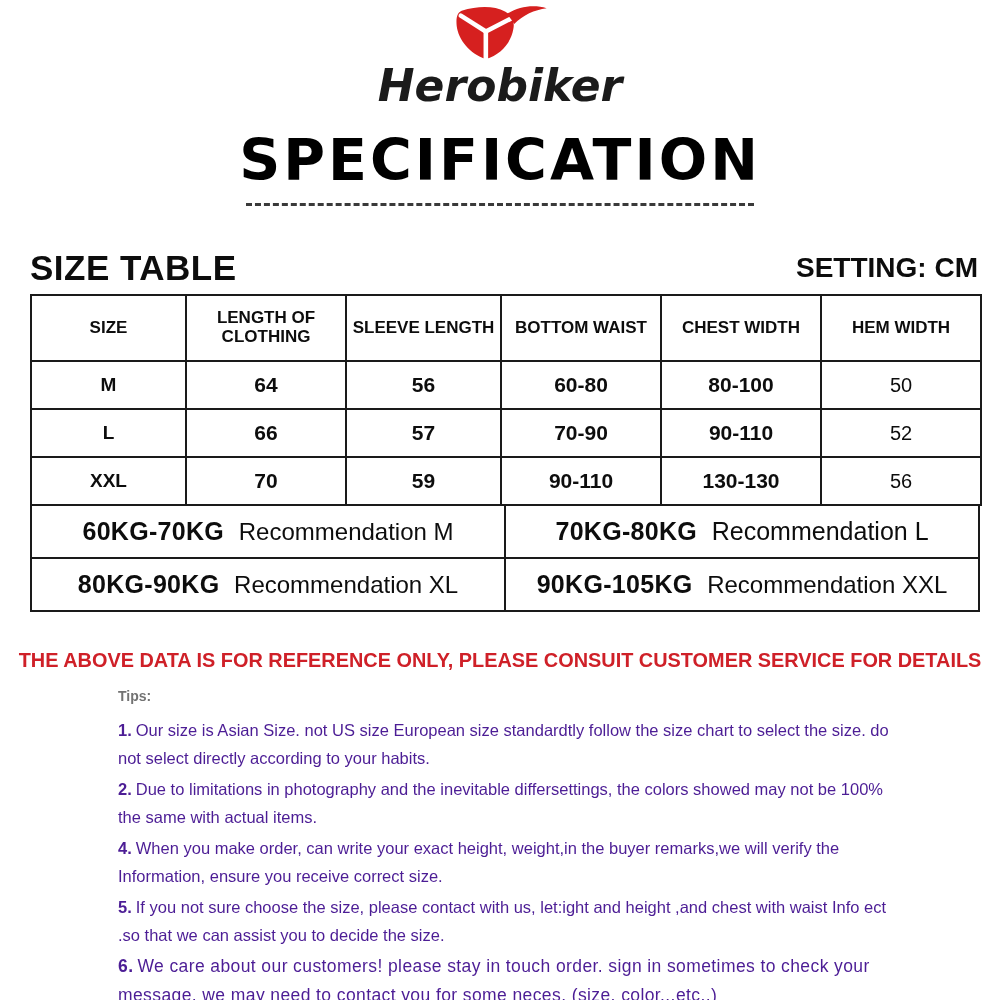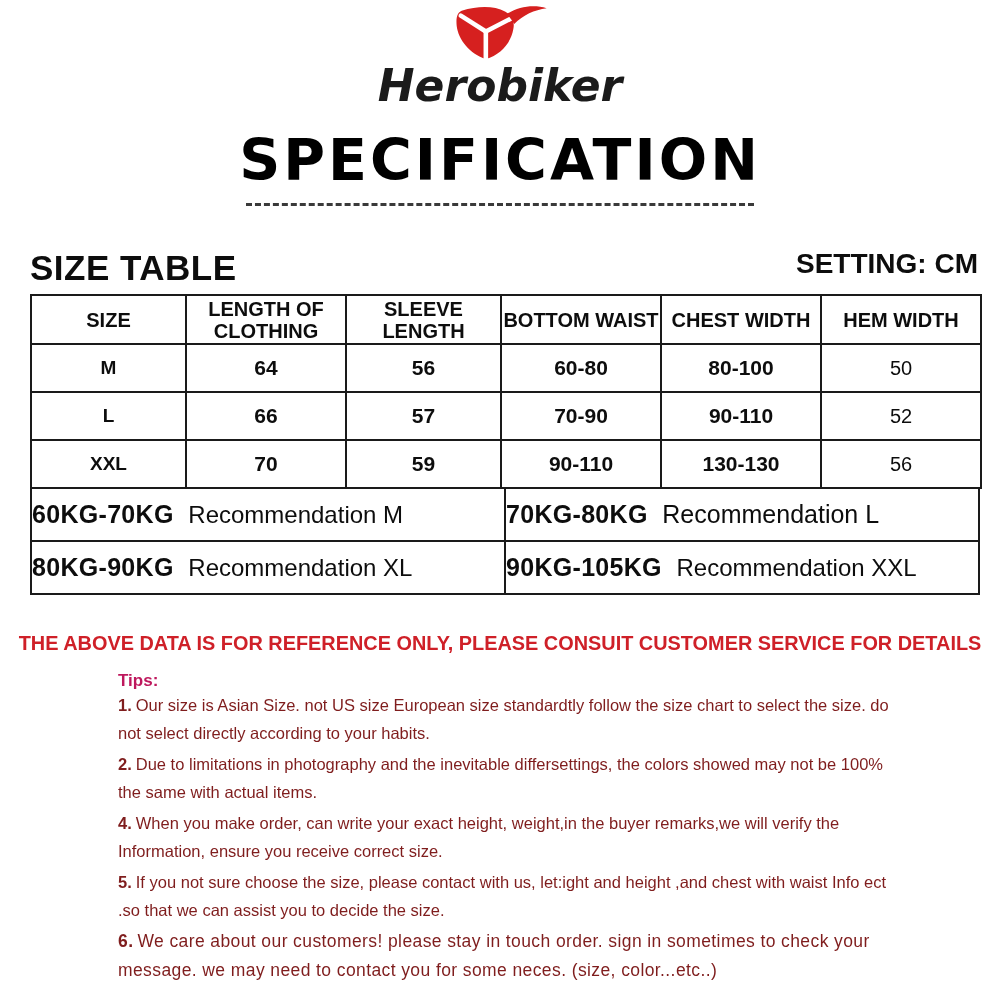--- a/index.html
+++ b/index.html
@@ -32,74 +32,74 @@
     color: #000;
     margin-top: 16px;
   }
   .dashed-rule {
     width: 508px; margin: 10px auto 0 auto;
     border-top: 3px dashed #3a3a3a;
   }
 
   
   .section-head {
-    display: flex; justify-content: space-between; align-items: flex-start;
+    display: flex; justify-content: space-between; align-items: center;
     margin: 42px 22px 6px 30px;
   }
   .size-table-title { font-size: 35px; font-weight: 600; letter-spacing: 0.5px; color: #0d0d0d; }
   .setting-label { font-size: 28px; font-weight: 600; color: #0d0d0d; }
 
   table.size-table {
     border-collapse: collapse;
     margin-left: 30px;
     width: 950px;
     table-layout: fixed;
   }
   table.size-table td, table.size-table th {
     border: 2px solid #1a1a1a;
     text-align: center; vertical-align: middle;
   }
   table.size-table th {
-    font-size: 20px; font-weight: bold; height: 49px; line-height: 1.1;
+    font-size: 17px; font-weight: bold; height: 66px; line-height: 1.1;
     color: #0d0d0d;
   }
   table.size-table td { height: 48px; font-size: 21px; font-weight: bold; color: #0d0d0d; }
   table.size-table td.size-col { font-size: 19px; }
   table.size-table td.hem-col { font-weight: normal; font-size: 20px; }
   .c0 { width: 155px; } .c1 { width: 160px; } .c2 { width: 155px; }
   .c3 { width: 160px; } .c4 { width: 160px; } .c5 { width: 160px; }
 
   table.rec-table {
     border-collapse: collapse;
     margin-left: 30px; margin-top: -2px;
     width: 950px; table-layout: fixed;
   }
   table.rec-table td {
     border: 2px solid #1a1a1a;
-    height: 53px; text-align: left; vertical-align: middle;
+    height: 53px; text-align: center; vertical-align: middle;
     font-size: 24px; color: #0d0d0d;
   }
   .rec-weight { font-weight: bold; font-size: 25px; letter-spacing: 0.3px; }
   .rec-text { font-weight: normal; margin-left: 8px; }
   .rec-text.big-l { font-size: 25px; }
 
   
   .warning {
     margin-top: 36px;
     text-align: center;
     font-size: 20.5px; font-weight: bold;
     color: #cf2028;
     letter-spacing: 0px;
     transform: scaleX(0.97);
   }
 
   
   .tips { margin: 16px 100px 0 118px; }
-  .tips-title { font-size: 17px; font-weight: bold; color: #be185d; margin-bottom: 0; }
-  .tip-item { font-size: 16.5px; line-height: 28px; color: #7f1d1d; margin-bottom: 3px; }
+  .tips-title { font-size: 14px; font-weight: bold; color: #737373; margin-bottom: 12px; }
+  .tip-item { font-size: 16.5px; line-height: 28px; color: #4c1d95; margin-bottom: 3px; }
   .tip-item .tip-num { font-weight: bold; margin-right: 4px; }
   .tip-item.tip-last { font-size: 17.5px; letter-spacing: 0.4px; line-height: 29px; }
 </style>
 </head>
 <body>
 
 <div class="page">
 
   <div class="logo-block">
     <svg class="logo-emblem" width="104" height="60" viewBox="0 0 124 72" aria-hidden="true">

